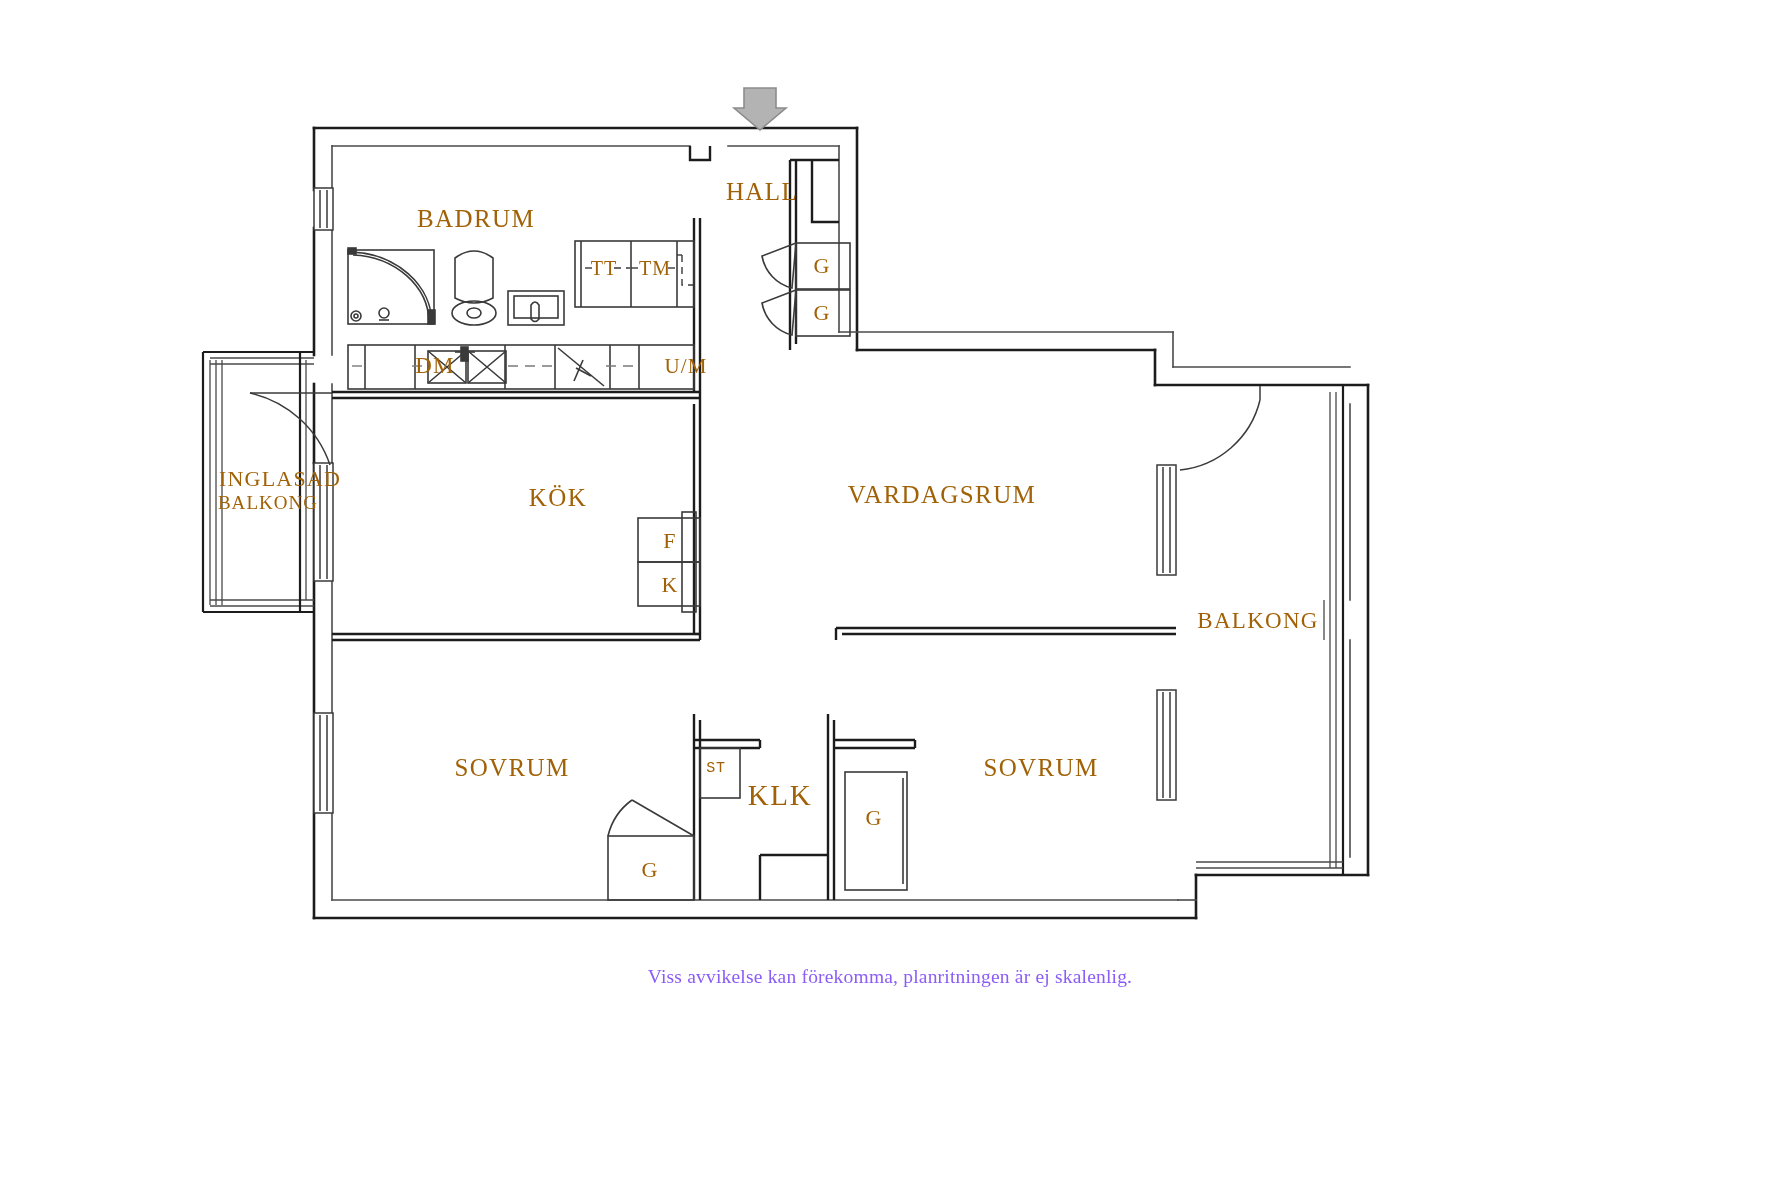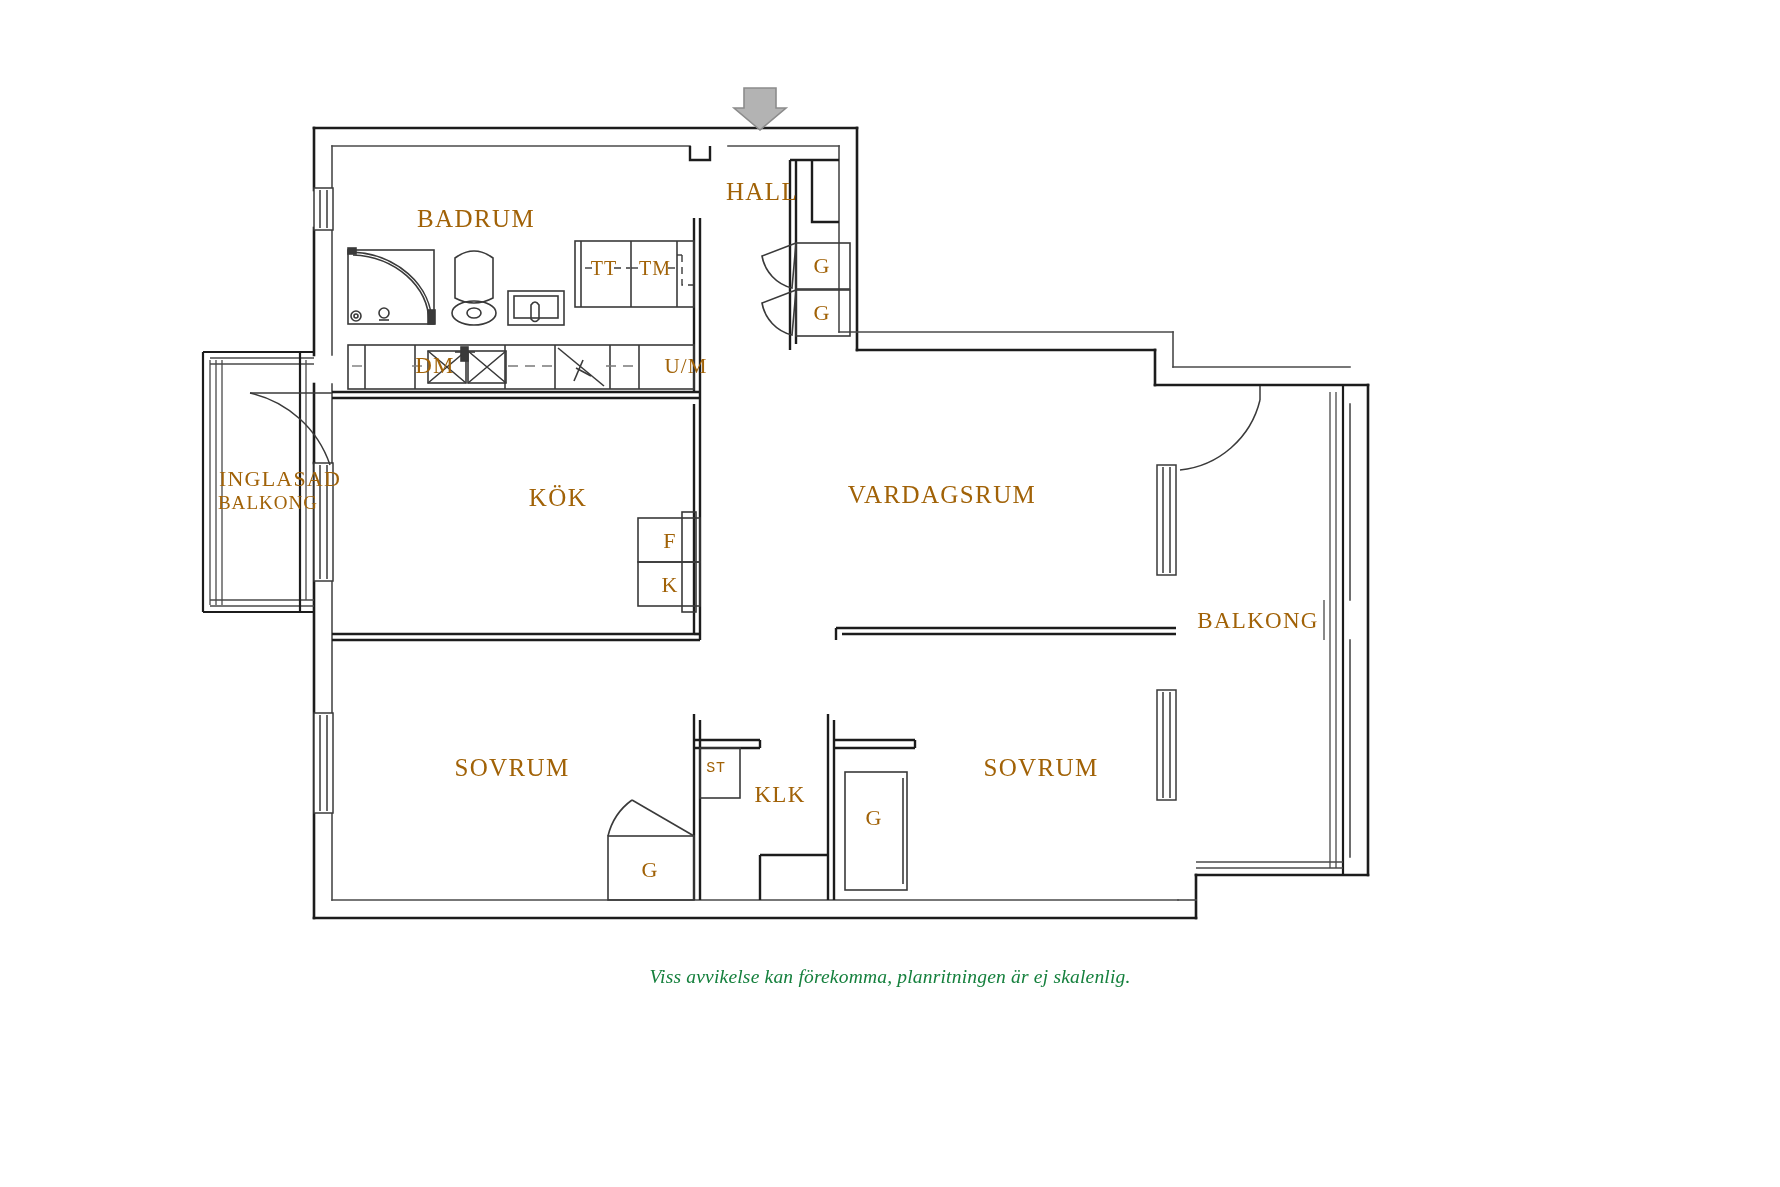--- a/index.html
+++ b/index.html
@@ -4,22 +4,22 @@
 <style>
   html,body{margin:0;padding:0;background:#ffffff;}
   body{width:1780px;height:1187px;position:relative;overflow:hidden;
        font-family:"Liberation Serif",serif;color:#1a1a1a;}
   #plan{position:absolute;left:0;top:0;width:1780px;height:1187px;}
   .lbl{position:absolute;white-space:nowrap;letter-spacing:0.055em;
        font-family:"Liberation Serif",serif;color:#a16207;}
   .room{font-size:25px;}
   .small{font-size:20px;}
   .tiny{font-size:15px;font-family:Liberation Mono, monospace;}
-  .caption{position:absolute;font-style:italic;font-size:19.5px;
-           letter-spacing:0.01em;color:#15803d;
+  .caption{position:absolute;font-size:19.5px;
+           letter-spacing:0.01em;color:#8b5cf6;
            font-family:"Liberation Serif",serif;white-space:nowrap;}
   .ctr{transform:translate(-50%,-50%);}
 </style>
 </head>
 <body>
 
 <svg id="plan" viewBox="0 0 1780 1187">
   <g fill="none" stroke="#1c1c1c" stroke-width="2.6" stroke-linecap="square">
 
     <path d="M314,128 L314,190"></path>
@@ -270,21 +270,21 @@
   </g>
 
 </svg>
 
 <div class="lbl room ctr" style="left:476px;top:219px;">BADRUM</div>
 <div class="lbl room ctr" style="left:762px;top:192px;">HALL</div>
 <div class="lbl room ctr" style="left:518px;top:498px;margin-left:40px;">KÖK</div>
 <div class="lbl room ctr" style="left:942px;top:495px;font-family:Liberation Serif, serif;">VARDAGSRUM</div>
 <div class="lbl room ctr" style="left:512px;top:768px;">SOVRUM</div>
 <div class="lbl room ctr" style="left:1041px;top:768px;">SOVRUM</div>
-<div class="lbl room ctr" style="left:780px;top:795px;font-size:23px;">KLK</div>
+<div class="lbl room ctr" style="left:780px;top:795px;font-size:29px;">KLK</div>
 <div class="lbl room ctr" style="left:1258px;top:621px;font-size:23px;">BALKONG</div>
 
 <div class="lbl ctr" style="left:280px;top:479px;font-size:22px;">INGLASAD</div>
 <div class="lbl ctr" style="left:268px;top:503px;font-size:19px;">BALKONG</div>
 
 <div class="lbl small ctr" style="left:604px;top:268px;">TT</div>
 <div class="lbl small ctr" style="left:655px;top:268px;">TM</div>
 <div class="lbl small ctr" style="left:387px;top:366px;font-size:23px;margin-left:48px;">DM</div>
 <div class="lbl small ctr" style="left:664px;top:366px;font-size:21px;margin-left:22px;">U/M</div>
 <div class="lbl small ctr" style="left:670px;top:541px;font-size:22px;">F</div>

